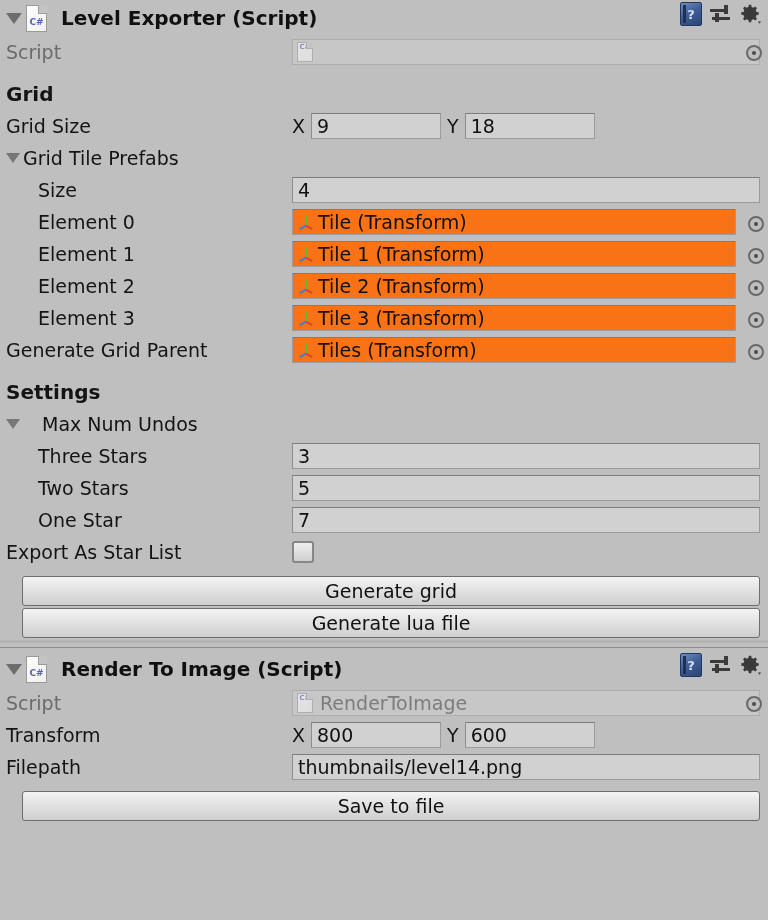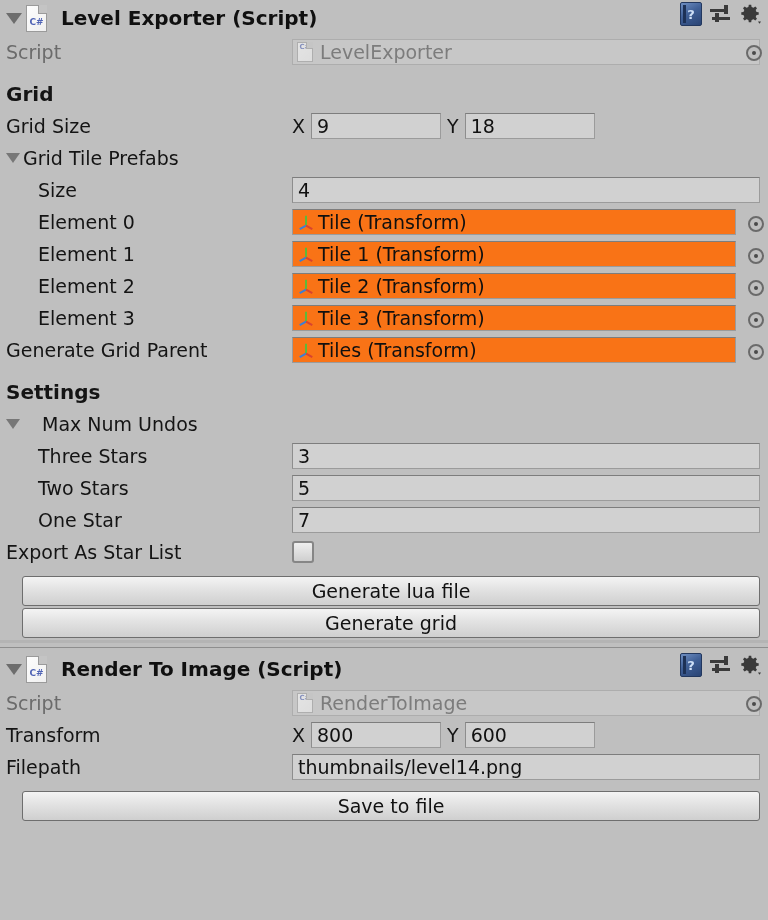--- a/index.html
+++ b/index.html
@@ -264,21 +264,20 @@
       </div>
     </div>
 
     <div class="row" style="position:relative;">
       <div class="label dim">Script</div>
       <div class="field-col">
         <div class="objfield txt disabled" style="padding-left:4px;">
           <div class="cs-icon cs-icon-sm">
             <span>C#</span>
           </div>
-          <span style="margin-left:4px;">LevelExporter</span>
         </div>
         <div class="picker" style="top:6px;"></div>
       </div>
     </div>
 
     <div class="gap10"></div>
 
     <div class="row">
       <div class="label bold">Grid</div>
     </div>
@@ -416,22 +415,22 @@
 
     <div class="row" style="position:relative;">
       <div class="label">Export As Star List</div>
       <div class="field-col">
         <div class="cbox"></div>
       </div>
     </div>
 
     <div class="gap6"></div>
 
+    <div class="btn">Generate grid</div>
     <div class="btn">Generate lua file</div>
-    <div class="btn">Generate grid</div>
 
     <div class="divider-light"></div>
     <div class="divider" style="margin-top:4px;"></div>
   </div>
 
   <div>
 
     <div class="comp-header" style="margin-top:3px;">
       <div class="foldout"></div>
       <div class="cs-icon">

